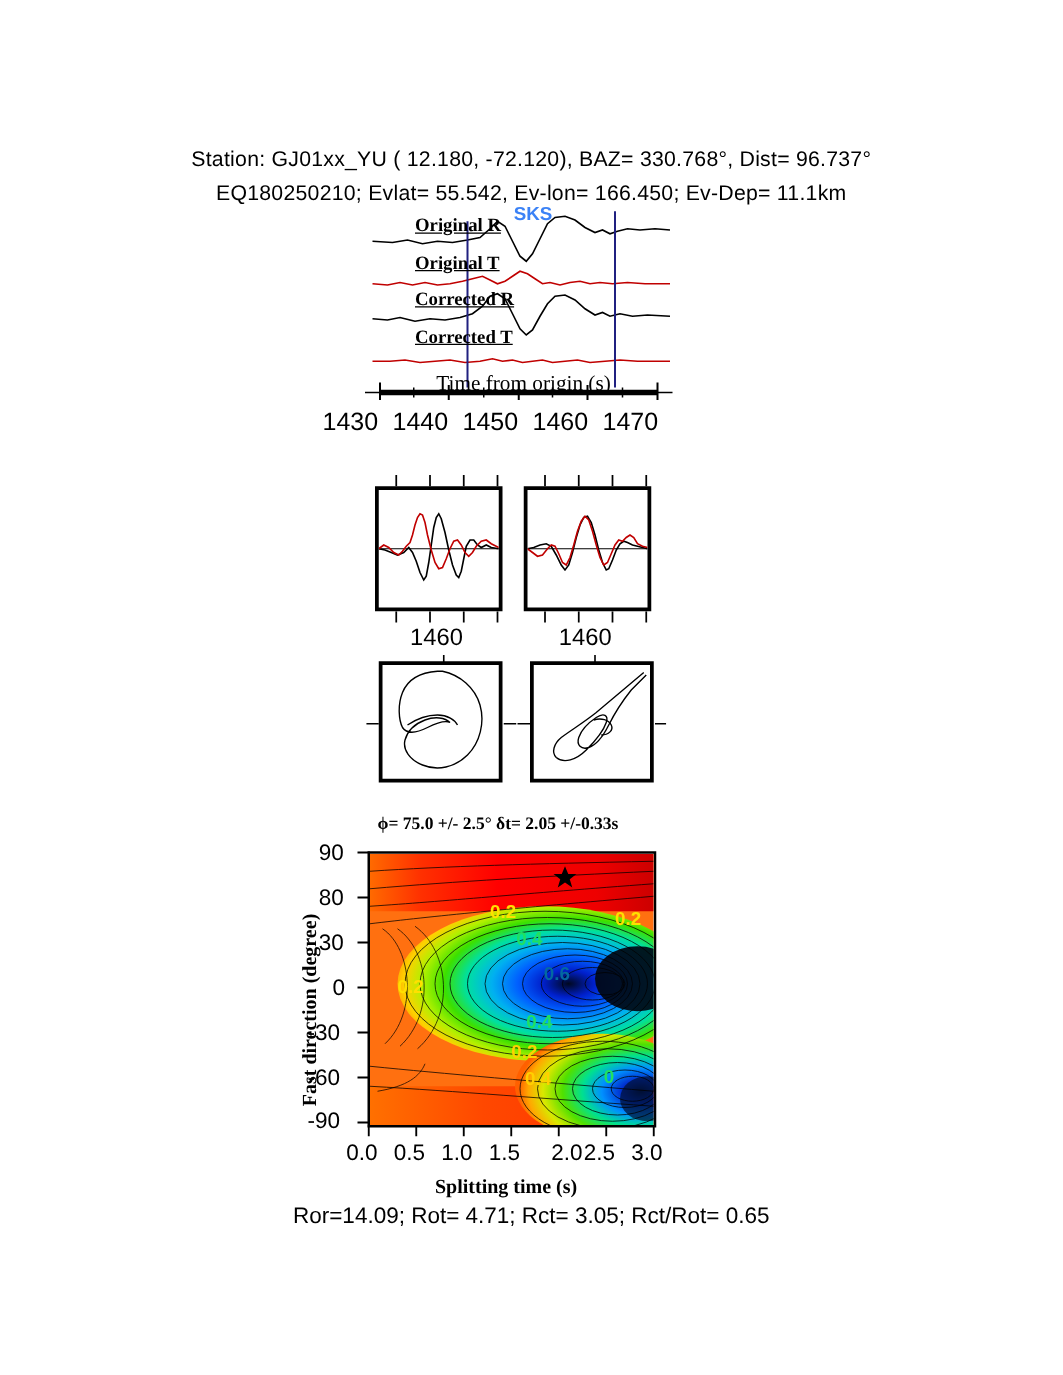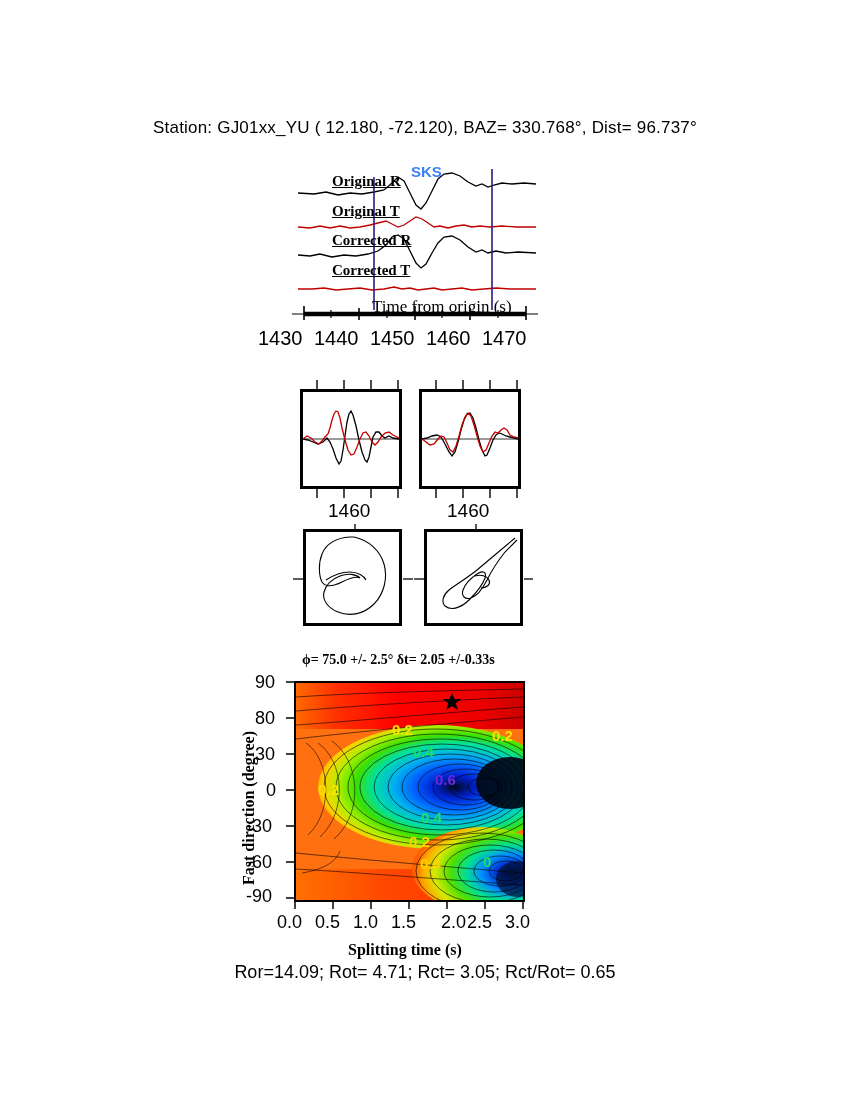--- a/index.html
+++ b/index.html
@@ -20,20 +20,21 @@
   .footer{position:absolute;font-size:18px;width:850px;text-align:center;left:0;}
   .cticklab{position:absolute;font-size:15px;font-family:"Liberation Sans",sans-serif;}
   svg{display:block;}
 </style>
 </head>
 <body>
 
 <div class="fig">
 
   <div class="t title-line" style="top:118px;">Station: GJ01xx_YU ( 12.180,  -72.120), BAZ=  330.768°, Dist=   96.737°</div>
+  <div class="t title-line" style="top:145px;">EQ180250210; Evlat=  55.542, Ev-lon= 166.450; Ev-Dep= 11.1km</div>
 
   <div style="position:absolute;left:280px;top:165px;width:270px;height:150px;">
     <svg width="270" height="150" viewBox="0 0 270 150">
 
       <path d="M18,28 L34,29 L46,27 L58,30 L70,28 L82,29 L94,27
             L104,25 L112,18 L118,12 L124,16 L130,28 L136,40 L141,44 L146,38 L152,26
             L158,14 L164,9 L172,8 L180,11 L188,17 L196,21 L202,19 L208,22 L214,20
             L222,18 L232,19 L244,18 L256,19" fill="none" stroke="#000" stroke-width="1.3"></path>
 
       <path d="M18,62 L30,63 L40,61 L50,63 L60,61 L70,63 L80,62
@@ -73,21 +74,21 @@
         <line x1="246" y1="6" x2="246" y2="20"></line>
       </g>
       <g stroke="#000" stroke-width="1.2">
         <line x1="51" y1="10" x2="51" y2="18"></line>
         <line x1="107" y1="10" x2="107" y2="18"></line>
         <line x1="162" y1="10" x2="162" y2="18"></line>
         <line x1="218" y1="10" x2="218" y2="18"></line>
       </g>
     </svg>
   </div>
-  <div class="t" style="left:349px;top:297px;font-family:'Liberation Serif',serif;font-size:17px;margin-left:23px;">Time from origin (s)</div>
+  <div class="t" style="left:349px;top:297px;font-family:'Liberation Serif',serif;font-size:17px;">Time from origin (s)</div>
 
   <div class="t axnum" style="left:258px;top:327px;">1430</div>
   <div class="t axnum" style="left:314px;top:327px;">1440</div>
   <div class="t axnum" style="left:370px;top:327px;">1450</div>
   <div class="t axnum" style="left:426px;top:327px;">1460</div>
   <div class="t axnum" style="left:482px;top:327px;">1470</div>
 
   <div class="boxframe" style="left:300px;top:389px;width:102px;height:100px;">
     <svg width="96" height="94" viewBox="0 0 96 94">
       <line x1="0" y1="47" x2="96" y2="47" stroke="#000" stroke-width="0.8"></line>
@@ -274,21 +275,21 @@
         <path d="M6,190 C30,186 40,178 44,168"></path>
       </g>
 
       <g transform="translate(156,19)">
         <polygon points="0,-9 2.6,-2.9 9.2,-2.9 3.8,1.3 5.8,8 0,4 -5.8,8 -3.8,1.3 -9.2,-2.9 -2.6,-2.9" fill="#000"></polygon>
       </g>
     </svg>
 
     <div class="cticklab" style="left:96px;top:38px;color:#ffe000;font-weight:bold;">0.2</div>
     <div class="cticklab" style="left:117px;top:60px;color:#20e060;font-weight:bold;">0.4</div>
-    <div class="cticklab" style="left:139px;top:88px;color:#6d28d9;font-weight:bold;">0.6</div>
+    <div class="cticklab" style="left:139px;top:88px;color:#0369a1;font-weight:bold;">0.6</div>
     <div class="cticklab" style="left:196px;top:44px;color:#ffe000;font-weight:bold;">0.2</div>
     <div class="cticklab" style="left:22px;top:98px;color:#ffe000;font-weight:bold;">0.2</div>
     <div class="cticklab" style="left:125px;top:126px;color:#20e060;font-weight:bold;">0.4</div>
     <div class="cticklab" style="left:113px;top:150px;color:#ffd000;font-weight:bold;">0.2</div>
     <div class="cticklab" style="left:124px;top:172px;color:#ffd000;font-weight:bold;">0.4</div>
     <div class="cticklab" style="left:187px;top:170px;color:#20e060;font-weight:bold;">0</div>
   </div>
 
   <div style="position:absolute;left:284px;top:679px;width:12px;height:222px;">
     <svg width="12" height="222" viewBox="0 0 12 222">

